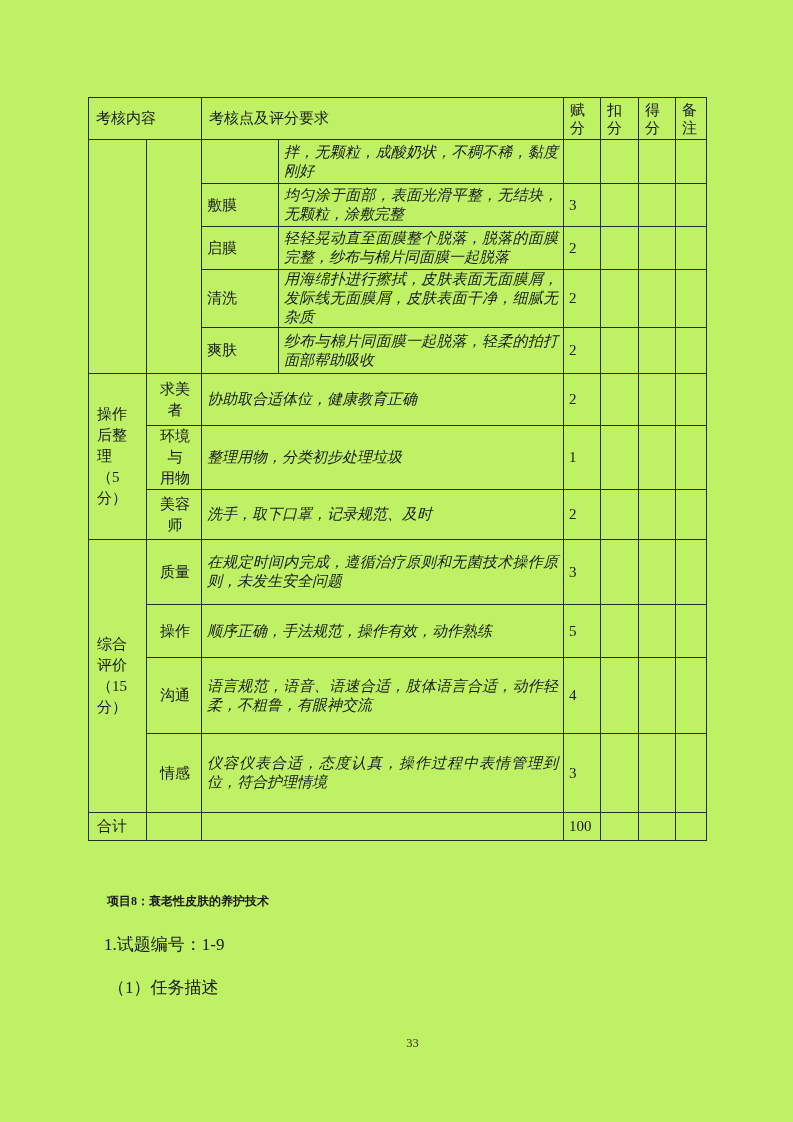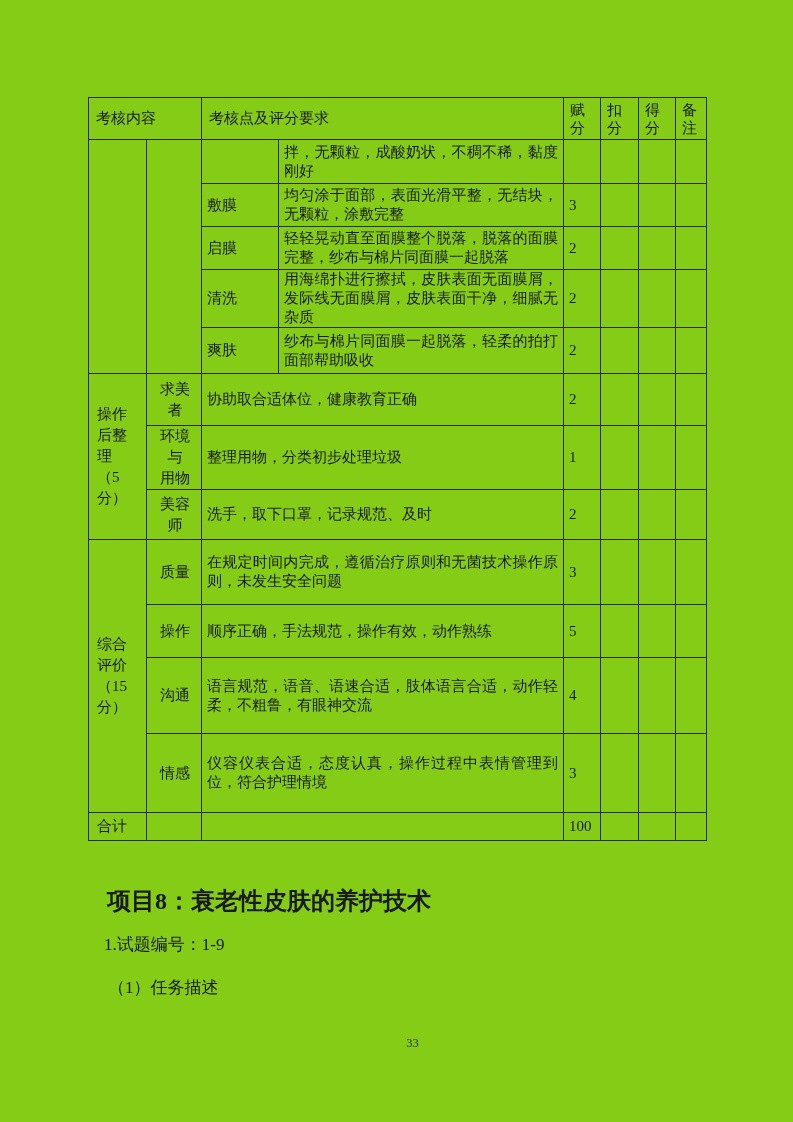--- a/index.html
+++ b/index.html
@@ -4,21 +4,21 @@
 <style>
   html, body {
     margin: 0;
     padding: 0;
     background: #ffffff;
   }
   .page {
     position: relative;
     width: 793px;
     height: 1122px;
-    background: #84cc16;
+    background: #bef264;
     font-family: "Liberation Serif", "DejaVu Serif", serif;
     color: #1a1a1a;
     overflow: hidden;
   }
 
   table.assessment {
     position: absolute;
     left: 88px;
     top: 97px;
     width: 618px;
@@ -61,35 +61,36 @@
     white-space: pre-line;
     text-align: left;
     padding: 0 2px 0 5px;
     line-height: 21px;
   }
   td.desc {
     text-align: justify;
     text-justify: inter-character;
     padding: 0 5px 0 5px;
     line-height: 19px;
+    font-style: italic;
   }
   td.num {
     text-align: left;
     padding: 0 2px 0 5px;
   }
 
   .below-text {
     position: absolute;
     left: 0;
     white-space: pre;
   }
   .project-heading {
     top: 889px;
     left: 107px;
-    font-size: 24px;
+    font-size: 12px;
     font-weight: bold;
     line-height: 25px;
   }
   .question-number {
     top: 933px;
     left: 104px;
     font-size: 17px;
     line-height: 24px;
   }
   .task-label {

